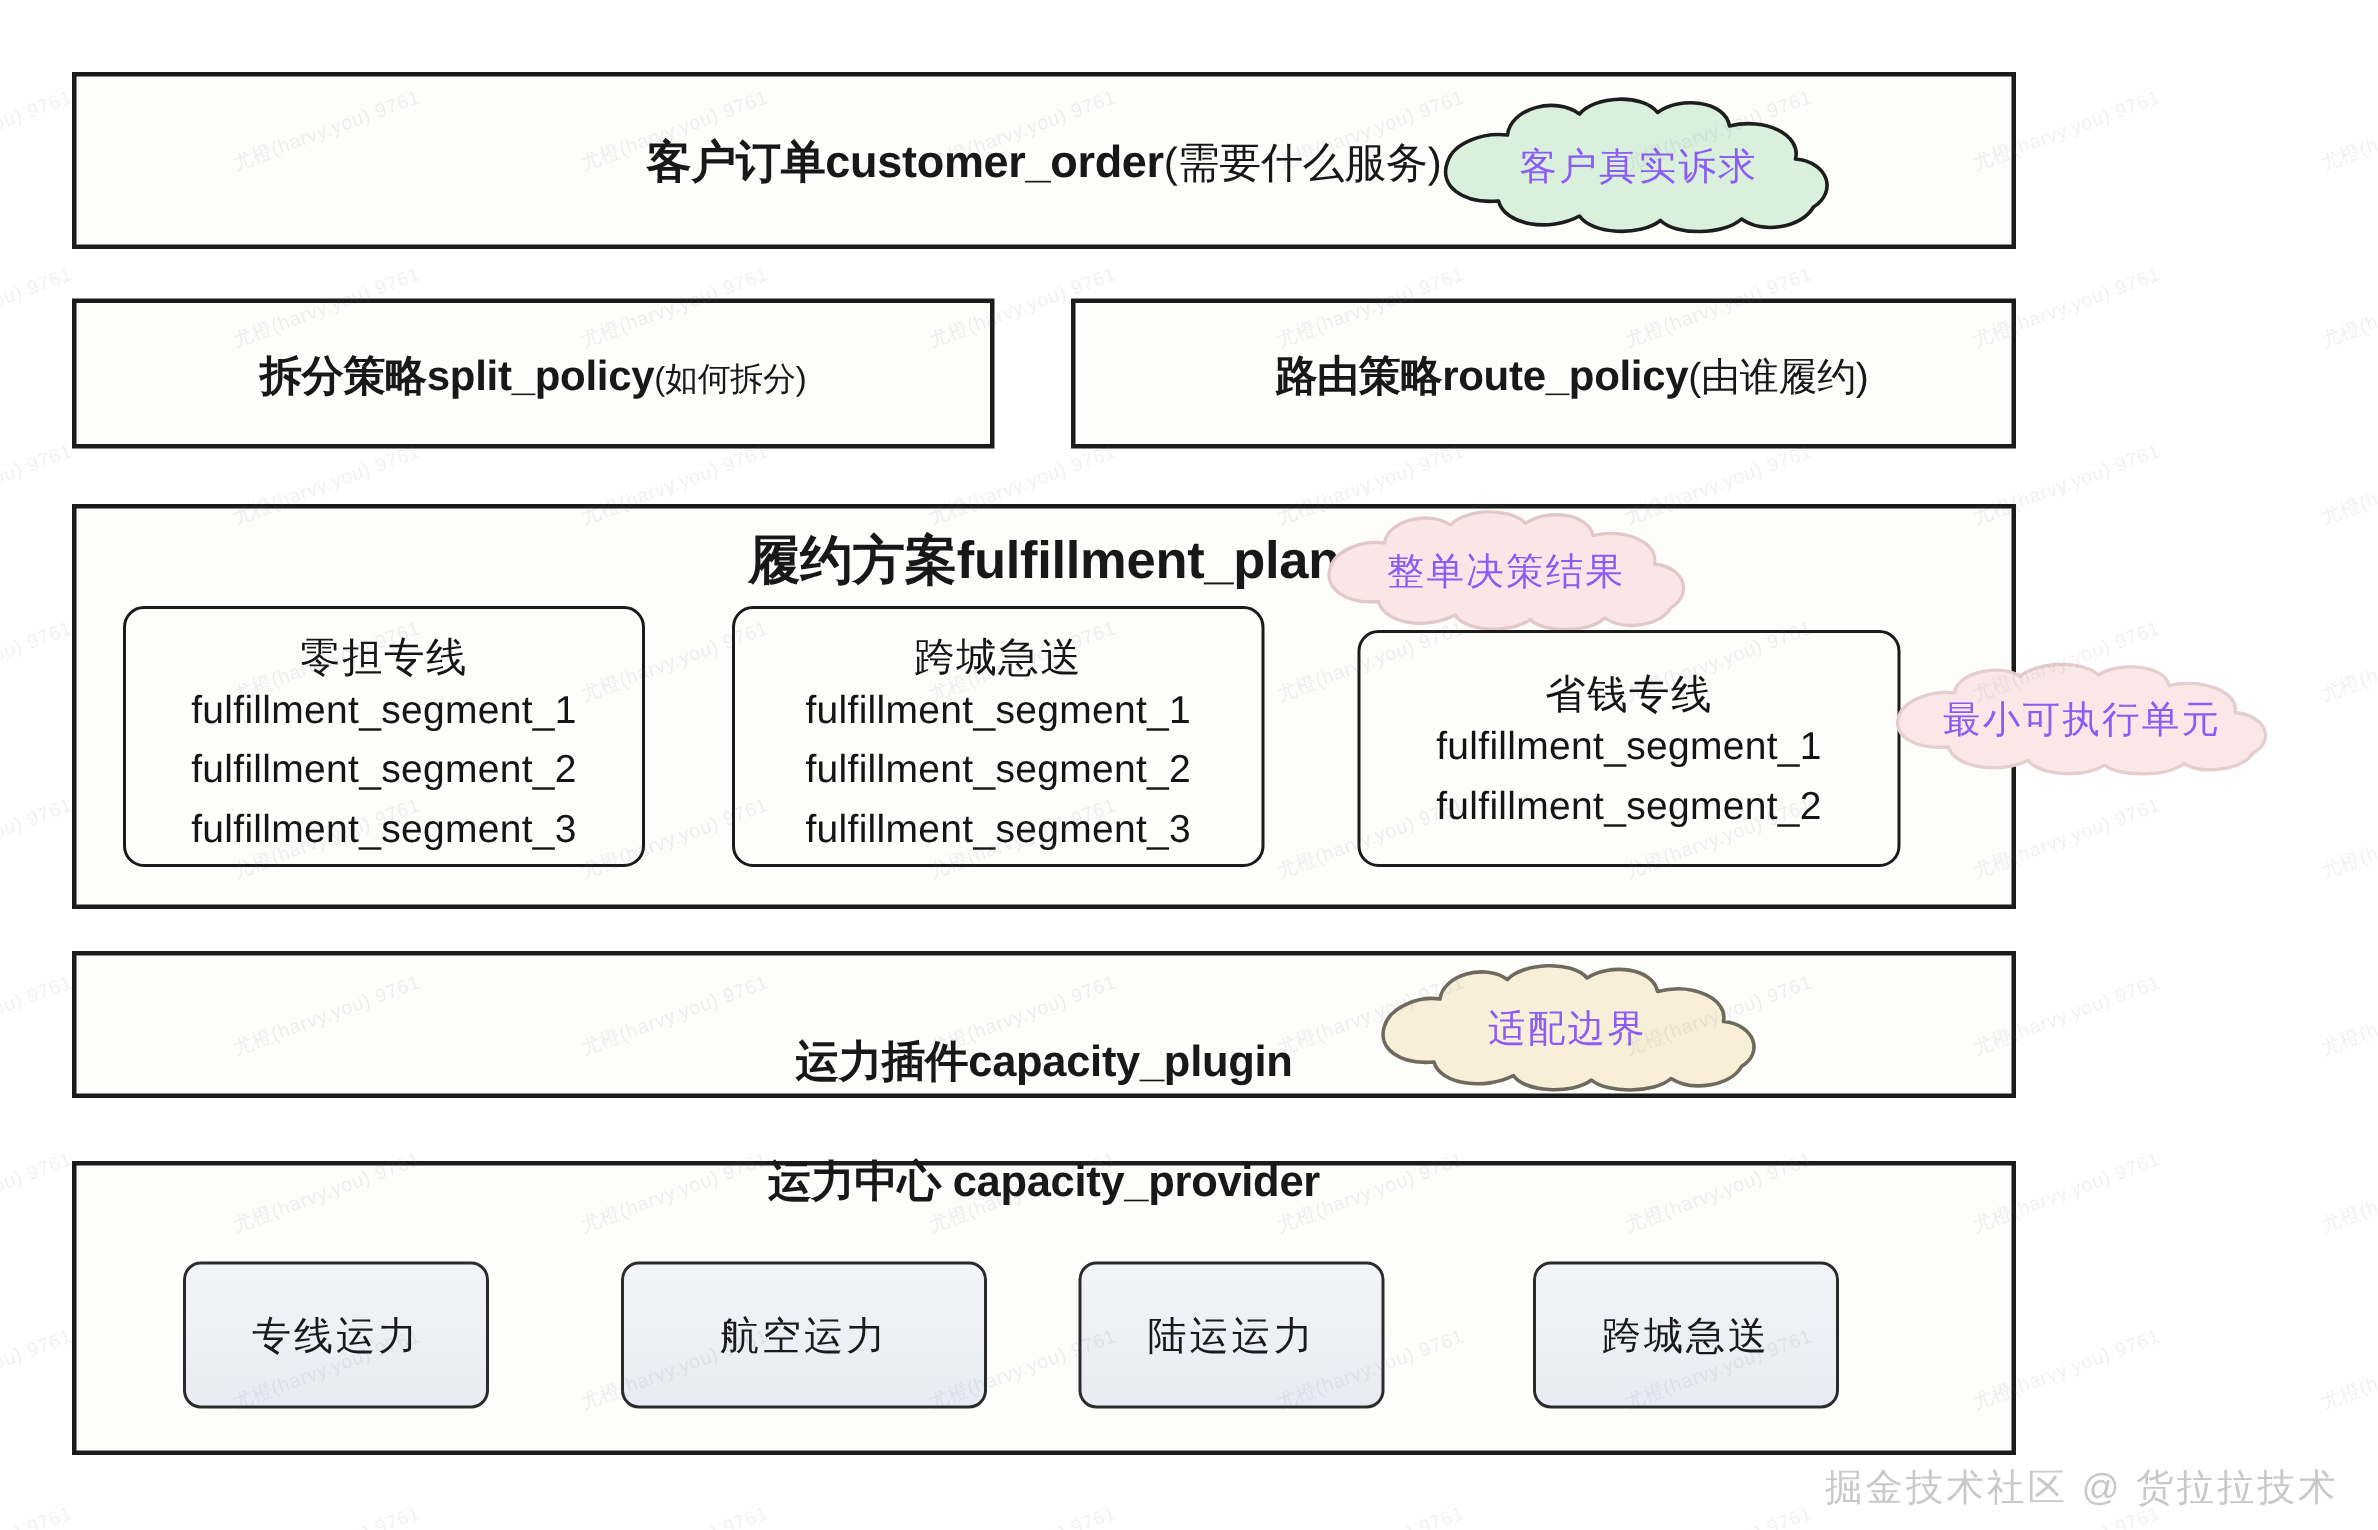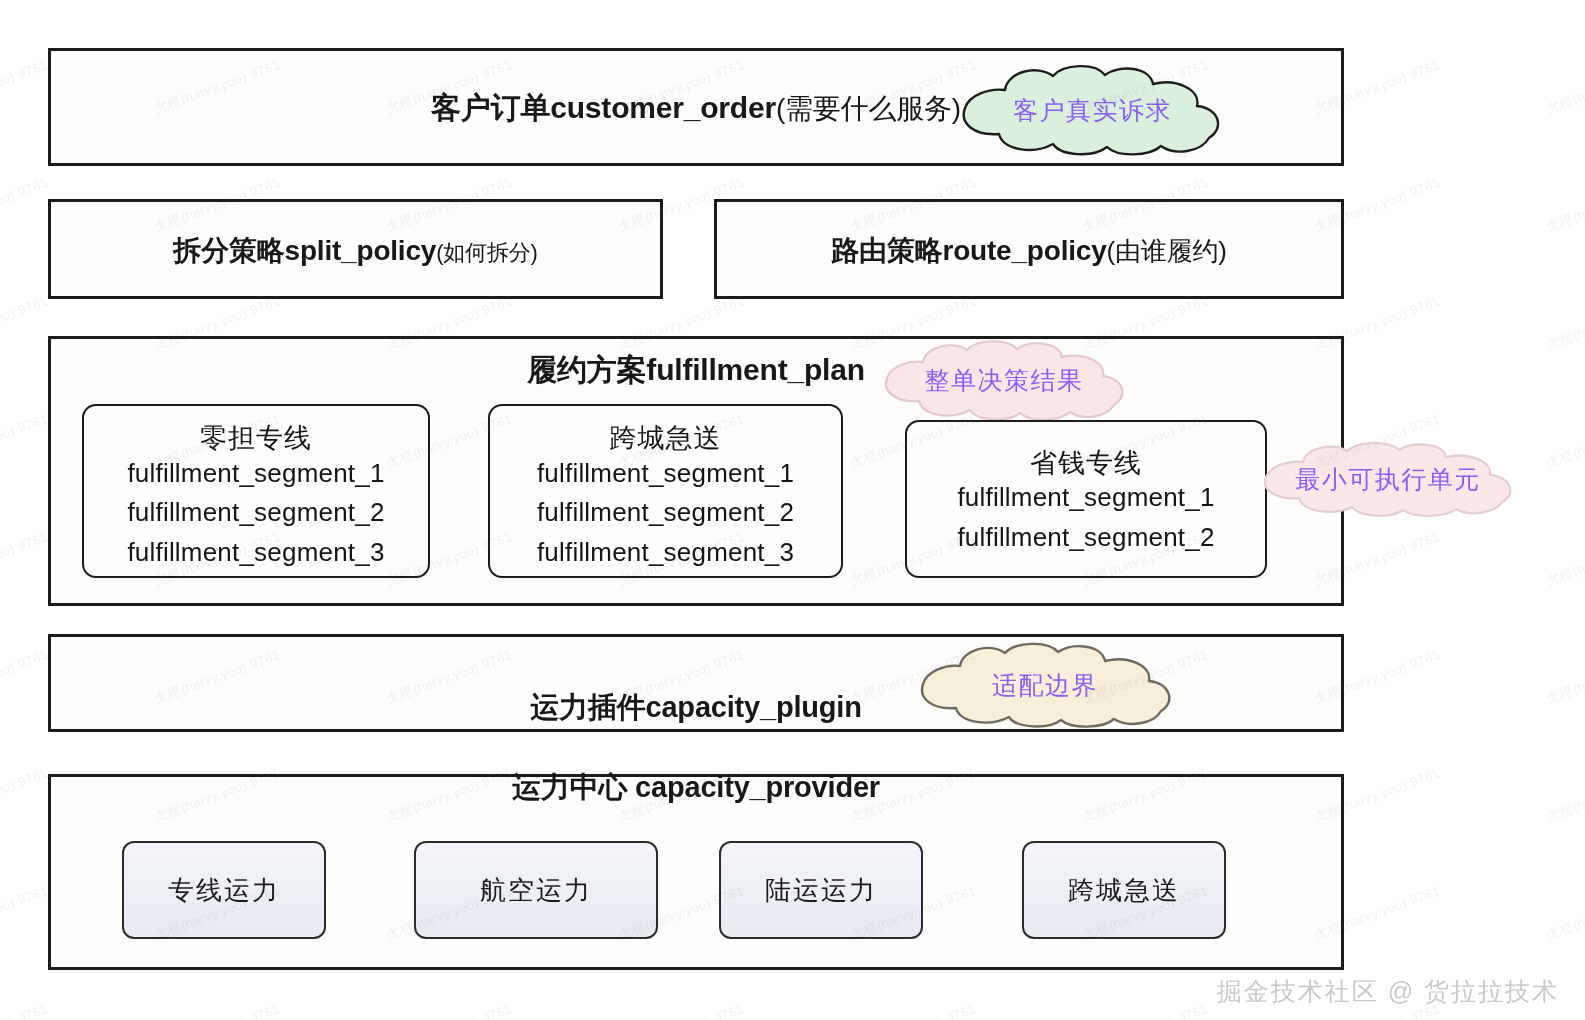--- a/index.html
+++ b/index.html
@@ -215,27 +215,27 @@
 </div>
 
 <div class="panel" style="left:48px; top:199px; width:615px; height:100px;">
 </div>
 <div class="panel-title cn" style="left:48px; top:232px; width:615px; text-align:center; font-size:0;">
   <span style="font-size:28px;">拆分策略split_policy</span><span style="font-size:22px; font-weight:normal;">(如何拆分)</span>
 </div>
 
 <div class="panel" style="left:714px; top:199px; width:630px; height:100px;">
 </div>
-<div class="panel-title cn" style="left:714px; top:232px; width:630px; text-align:center; font-size:0;">
+<div class="panel-title cn" style="left:714px; top:232px; width:630px; text-align:center; font-size:0;padding-left:19px;">
   <span style="font-size:28px;">路由策略route_policy</span><span style="font-size:26px; font-weight:normal;">(由谁履约)</span>
 </div>
 
 <div class="panel" style="left:48px; top:336px; width:1296px; height:270px;">
 </div>
-<div class="panel-title cn" style="left:48px; top:350px; width:1296px; text-align:center; font-size:30px;">履约方案fulfillment_plan</div>
+<div class="panel-title cn" style="left:48px; top:350px; width:1296px; text-align:center; font-size:35px;">履约方案fulfillment_plan</div>
 
 <div class="cloud" style="left:865px; top:338px; width:278px; height:84px;">
   <svg viewBox="0 0 278 84" preserveAspectRatio="none">
     <path d="M58 24 C60 9, 88 2, 102 12 C112 1, 142 0, 152 11 C166 1, 194 4, 197 19
              C219 14, 241 24, 238 38 C258 40, 264 58, 249 67 C242 79, 218 83, 205 74
              C194 84, 164 84, 155 75 C142 85, 112 83, 105 72 C86 82, 58 78, 54 63
              C32 65, 17 54, 22 40 C26 28, 44 22, 58 24 Z" fill="#fae6e6" stroke="#e3c8cb" stroke-width="2.2" stroke-linejoin="round"></path>
   </svg>
   <span class="cloud-text cn">整单决策结果</span>
 </div>

